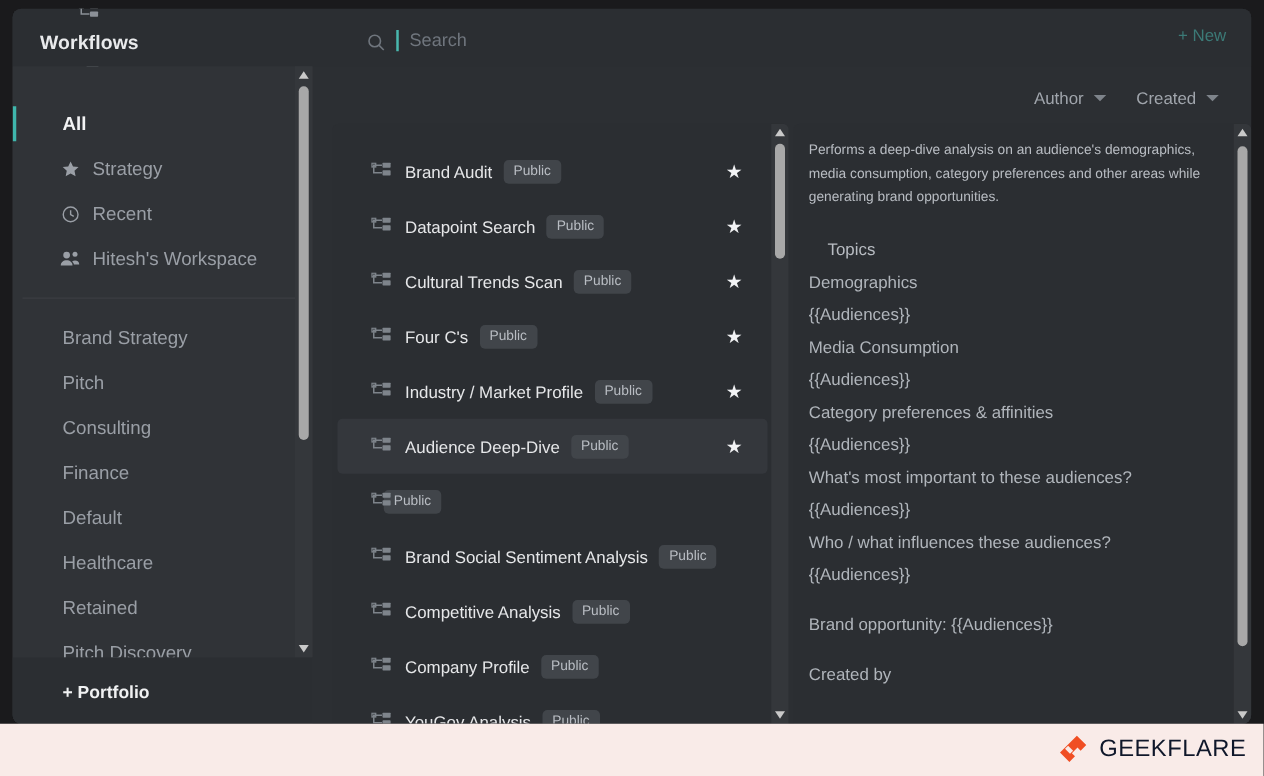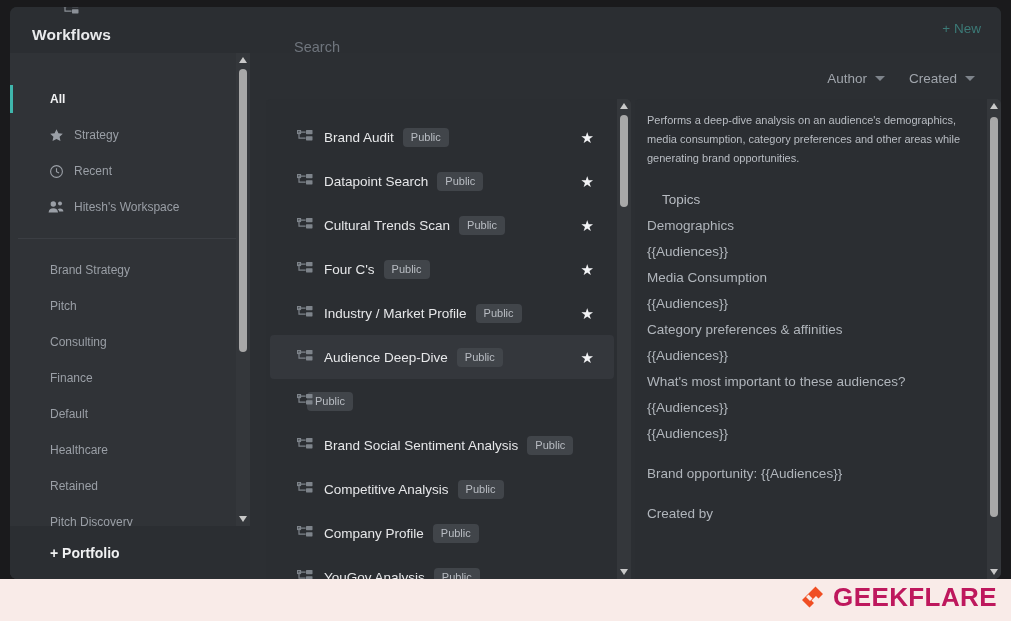--- a/index.html
+++ b/index.html
@@ -37,21 +37,21 @@
   .wf-title-text {
     color:#e9eaec; font-size:15.5px; font-weight:bold; letter-spacing:.1px;
   }
   .caret {
     width:0; height:0; border-left:5px solid transparent;
     border-right:5px solid transparent; border-top:5.5px solid #8b9097;
     margin-left:5px;
   }
   .searchwrap {
     position:absolute; left:284px; top:14px;
-    display:flex; align-items:flex-end; gap:9px; height:20px;flex-direction:column;
+    display:flex; align-items:flex-end; gap:9px; height:20px;
   }
   .search-ico { width:14px; height:14px; display:block; }
   .search-caret {
     width:1.6px; height:17px; background:#49b8ae; display:inline-block;
   }
   .search-ph { color:#6f757d; font-size:14.5px; }
   .newbtn {
     position:absolute; right:20px; top:14px;
     color:#3c7a77; font-size:13.5px; background:none; border:none;
     cursor:pointer; font-family:inherit;
@@ -64,21 +64,21 @@
     border-radius:0 0 0 6px;
   }
   .side-scroll {
     position:absolute; left:0; top:0; width:240px; height:473px;
     overflow:hidden;
   }
   .side-item {
     position:relative; height:36px; display:flex; align-items:center;
     padding-left:40px; cursor:pointer;
   }
-  .side-item .label { font-size:12px; color:#9a9fa6; }
+  .side-item .label { font-size:15px; color:#9a9fa6; }
   .side-item.active .label { color:#f2f3f4; font-weight:bold; }
   .side-item.active::before {
     content:""; position:absolute; left:0; top:4px; width:3px; height:28px;
     background:#3fb6ac;
   }
   .side-ico {
     position:absolute; left:38px; width:16px; height:16px;
     display:flex; align-items:center; justify-content:center;
   }
   .side-item.has-ico { padding-left:64px; }
@@ -177,21 +177,21 @@
   
   .bottomstrip {
     position:absolute; left:0; bottom:0; width:1011px; height:42px;
     background:#f9ebe8;
   }
   .watermark {
     position:absolute; right:14px; bottom:8px;
     display:flex; align-items:center; gap:9px;
   }
   .wm-text {
-    color:#be185d; font-size:26px; font-weight:bold; letter-spacing:.4px;
+    color:#0f172a; font-size:19px; font-weight:normal; letter-spacing:.4px;
   }
 </style>
 </head>
 <body>
 
 <div id="app">
 
   <div class="window">
 
     <div class="topbar">
@@ -476,20 +476,21 @@
         <div class="topics-head">Topics</div>
 
         <div class="topic-line">Demographics</div>
         <div class="topic-line">{{Audiences}}</div>
         <div class="topic-line">Media Consumption</div>
         <div class="topic-line">{{Audiences}}</div>
         <div class="topic-line">Category preferences &amp; affinities</div>
         <div class="topic-line">{{Audiences}}</div>
         <div class="topic-line">What's most important to these audiences?</div>
         <div class="topic-line">{{Audiences}}</div>
+        <div class="topic-line">Who / what influences these audiences?</div>
         <div class="topic-line">{{Audiences}}</div>
 
         <div class="topic-line gap">Brand opportunity: {{Audiences}}</div>
         <div class="topic-line gap">Created by</div>
       </div>
 
       <div class="sb" style="left:352px; top:0; height:480px;">
         <div class="sb-arrow up" style="top:0">
             <i></i>
           </div>

